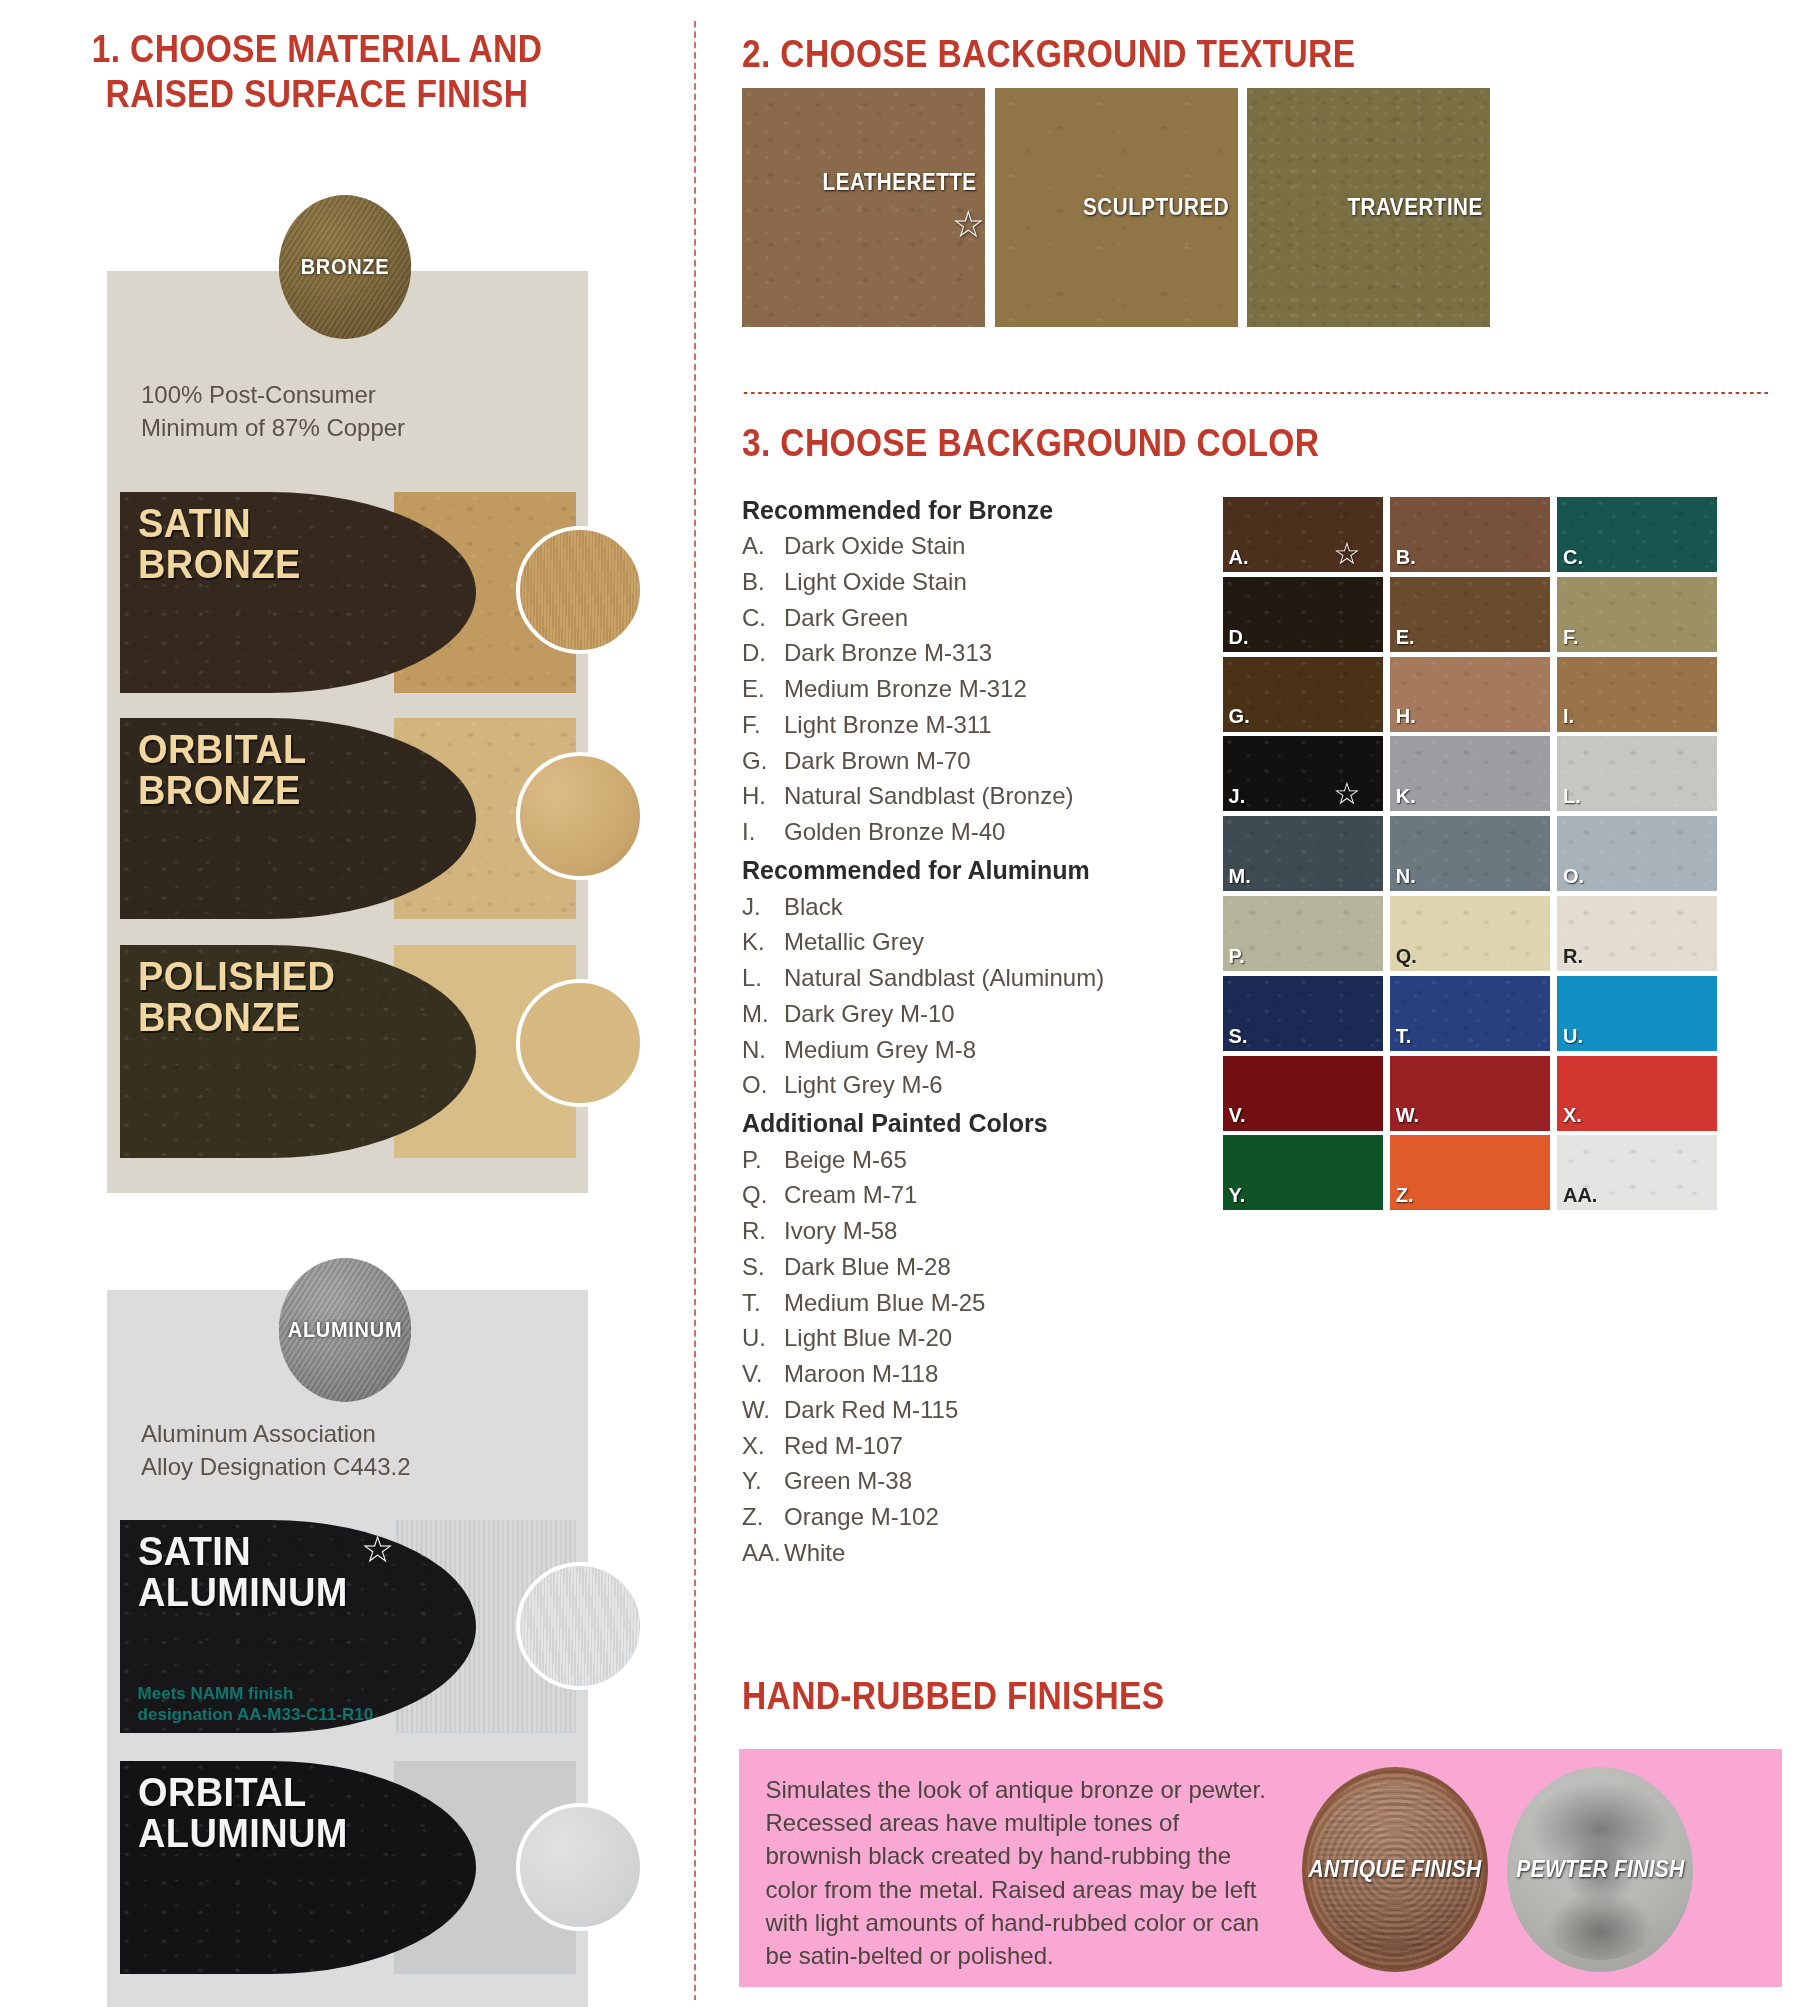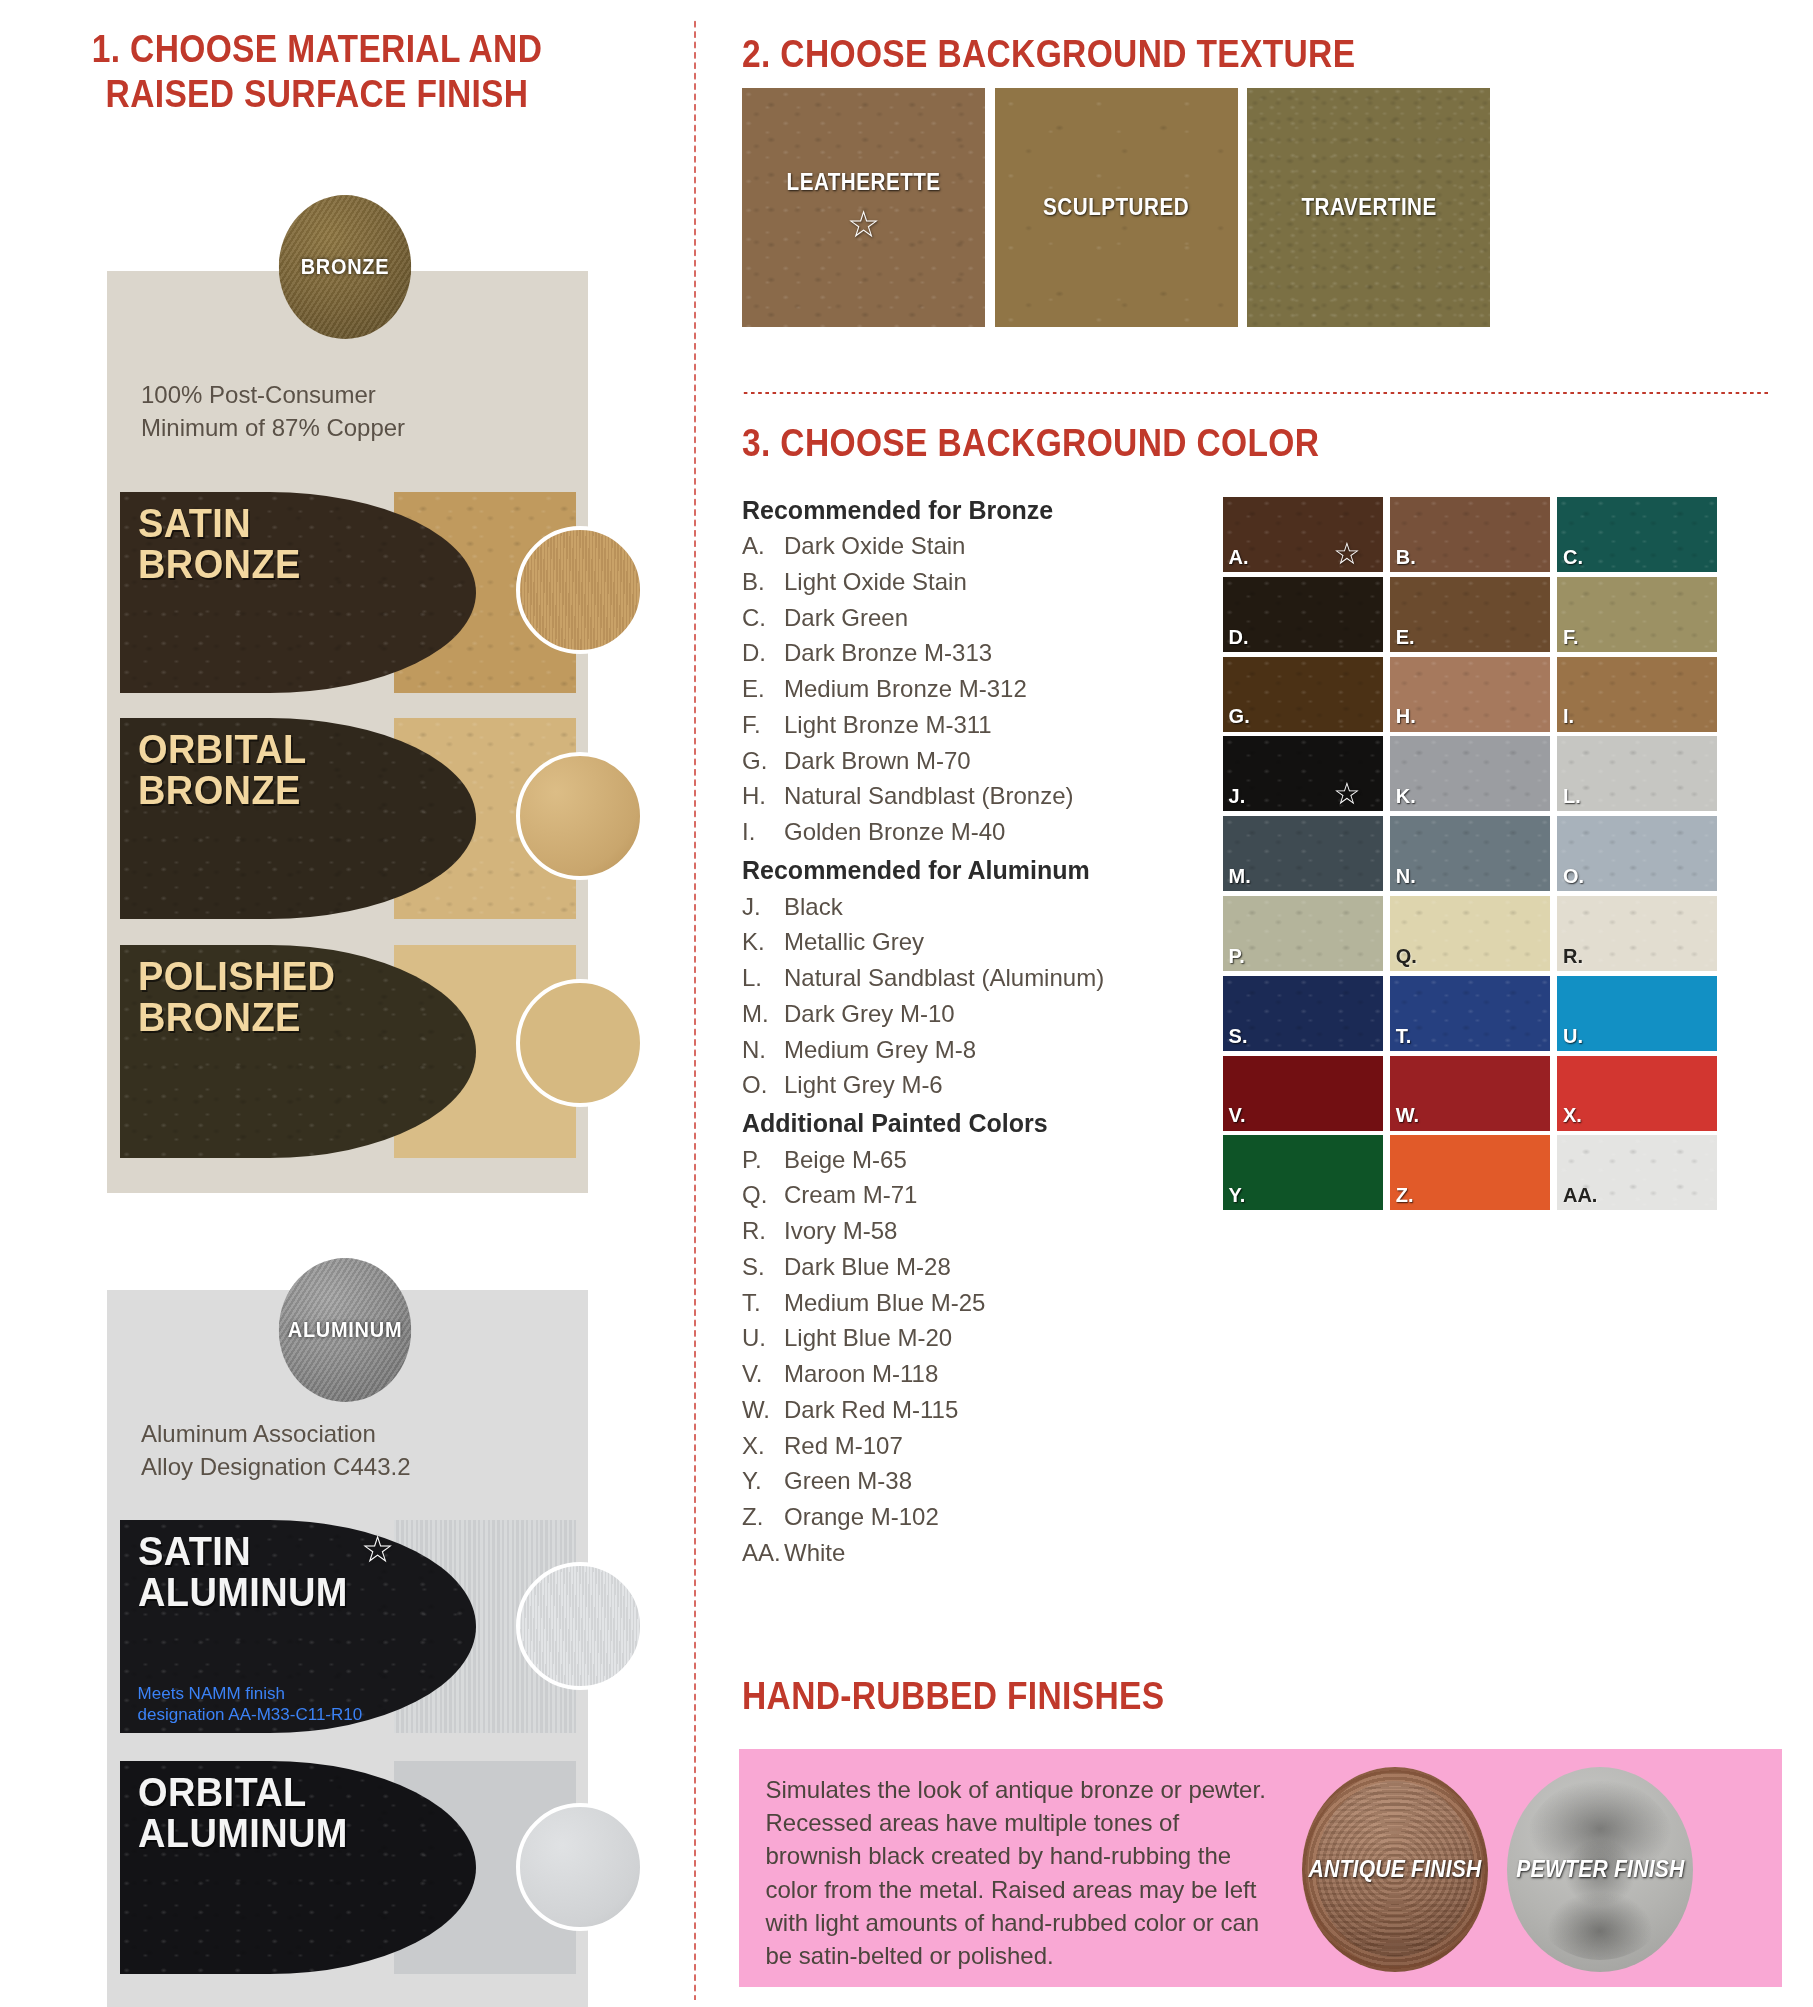--- a/index.html
+++ b/index.html
@@ -80,22 +80,22 @@
   }
   .finish .ftext {
     position: absolute; left: 17.6px; top: 11.2px;
     font-weight: bold; font-size: 40px; line-height: 1.02; letter-spacing: 0.4px;
     white-space: pre-line; transform: scaleX(0.95); transform-origin: left top;
   }
   .finish .ftext.bronzetxt { color: #f2d7a0; text-shadow: 1.6px 1.6px 0 rgba(0,0,0,.55); }
   .finish .ftext.alumtxt   { color: #f4f4f4; text-shadow: 1.6px 1.6px 0 rgba(0,0,0,.6); }
   .finish .fsub {
     position: absolute; left: 17.6px; bottom: 8px;
-    color: #3b82f6; font-size: 17px; line-height: 1.25; white-space: pre-line;
-    font-weight: 400;
+    color: #0f766e; font-size: 17px; line-height: 1.25; white-space: pre-line;
+    font-weight: 700;
     margin-top: 15px;
   }
   .finish .bubble {
     position: absolute; border-radius: 50%;
     border: 4px solid #ffffff;
   }
   .star-overlay {
     position: absolute; color: #fff; font-size: 37px; line-height: 1;
     text-shadow: 0 0 3.2px rgba(0,0,0,.5);
   }
@@ -109,21 +109,21 @@
       radial-gradient(ellipse 6.4px 4.8px at 35% 82%, rgba(0,0,0,.10), transparent 60%);
     background-size: 37px 29px, 47px 35px, 31px 25px, 41px 32px;
   }
 
   
   .right-col { position: absolute; left: 693px; top: 0; width: 1121px; height: 1428px; }
 
   .tex-row { position: absolute; left: 49px; top: 88px; display: flex; gap: 9.6px; }
   .tex-tile {
     width: 243px; height: 239px; position: relative;
-    display: flex; flex-direction: column; align-items: center; justify-content: center;
+    display: flex; flex-direction: column; align-items: flex-end; justify-content: center;
   }
   .tex-label {
     color: #ffffff; font-weight: bold; font-size: 23px; letter-spacing: 0.5px;
     text-shadow: 0.8px 0.8px 2.4px rgba(0,0,0,.8); transform: scaleX(0.9);
     text-align:center;
   }
   .tex-sub {
     color: #ffffff; font-weight: bold; font-size: 17.6px; letter-spacing: 0.3px;
     margin-top: 4.8px; text-shadow: 0.8px 0.8px 2.4px rgba(0,0,0,.8); transform: scaleX(0.9);
   }

